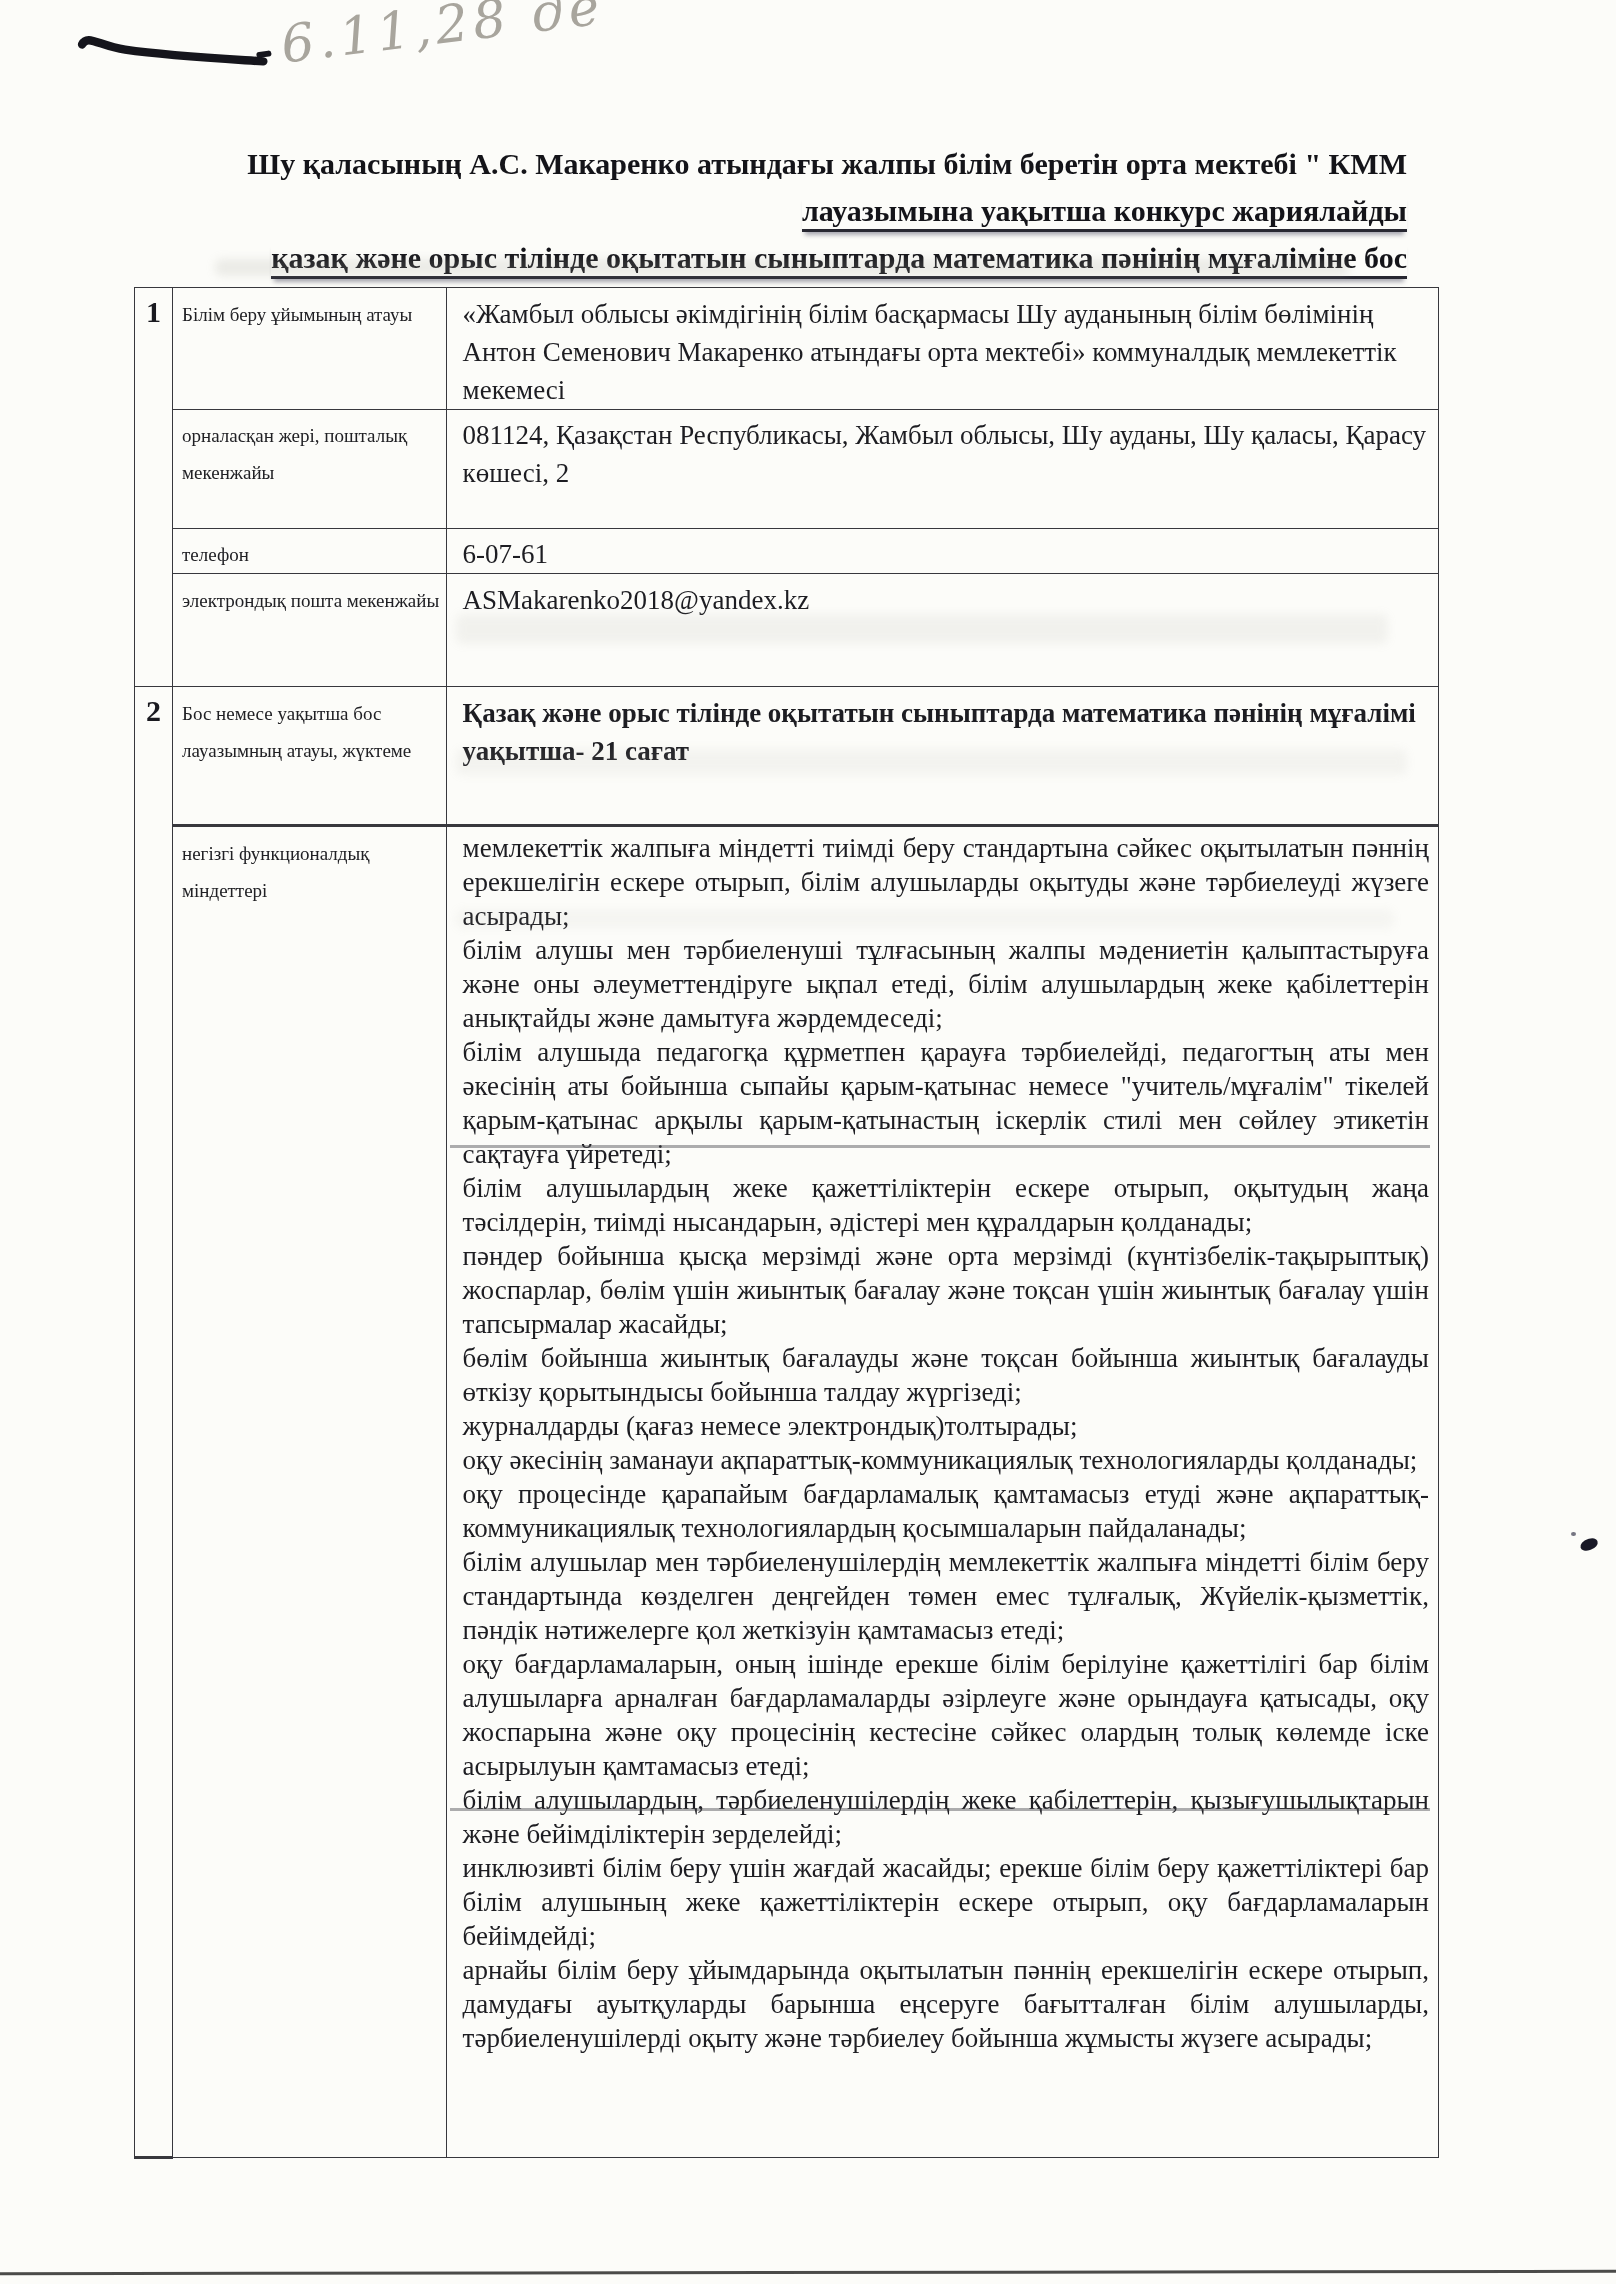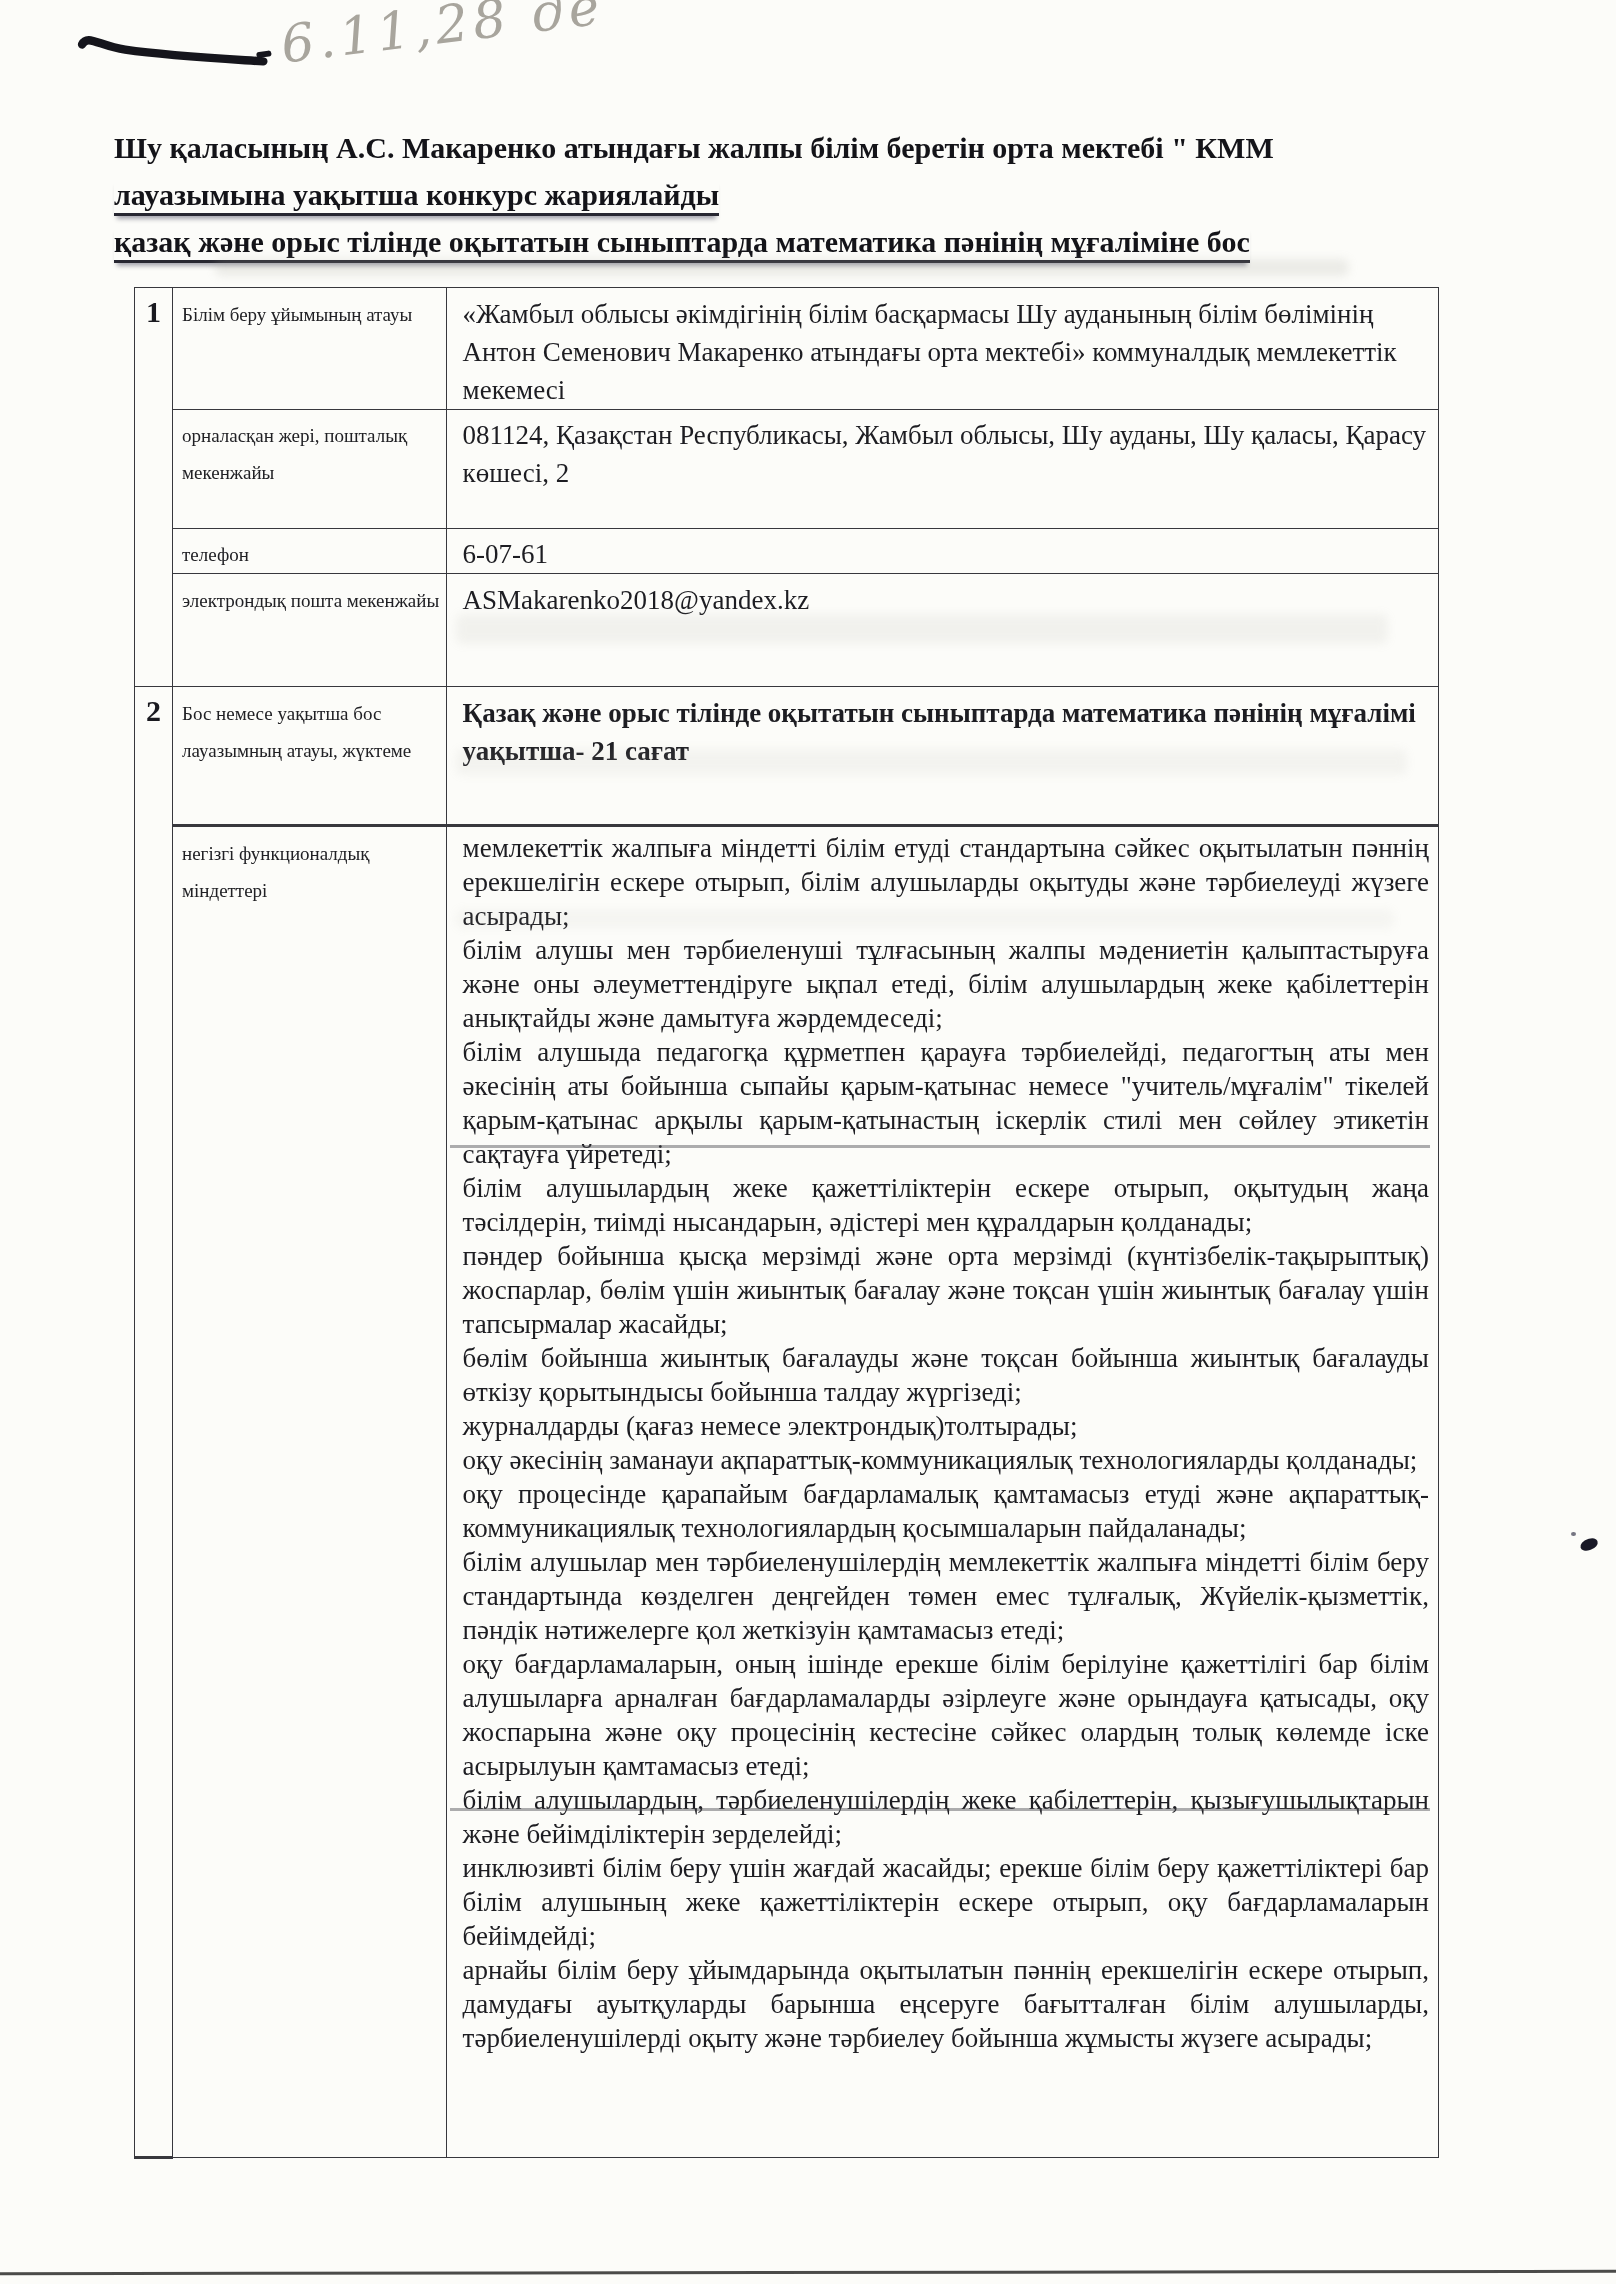--- a/index.html
+++ b/index.html
@@ -4,21 +4,21 @@
 <style>
   html,body{margin:0;padding:0;background:#d8d8d4;}
   .page{position:relative;width:1616px;height:2284px;background:#fcfcf9;
         font-family:"Liberation Serif","DejaVu Serif",serif;color:#1c1c1e;overflow:hidden;}
   
   .handwriting{position:absolute;left:280px;top:-5.2px;font-size:52px;font-style:italic;
         color:#9a968e;transform:rotate(-7deg);letter-spacing:4.6px;
         font-family:"DejaVu Serif",serif;opacity:.85;}
   .penstroke{position:absolute;left:73px;top:26px;}
   
-  .title{position:absolute;left:114px;top:124px;width:1293px;text-align:left;
+  .title{position:absolute;left:114px;top:140px;width:1293px;text-align:right;
         font-weight:bold;font-size:30px;line-height:47px;color:#141419;}
   .title .tline{margin:0;}
   .underlined{border-bottom:3.9px solid #272731;padding-bottom:2px;
         box-shadow:0 5.9px 4.6px -2.6px rgba(55,55,80,.45);}
   
   table.doc{position:absolute;left:134px;top:287px;width:1304px;height:1872px;
         border-collapse:collapse;table-layout:fixed;}
   table.doc td{border:1.3px solid #38383d;vertical-align:top;overflow:hidden;}
   td.num{font-size:30px;font-weight:bold;text-align:center;padding-top:6.5px;color:#1a1a20;}
   td.label{font-size:19px;line-height:37px;padding:7.8px 3.9px 0 9px;color:#212125;}
@@ -82,21 +82,21 @@
         <td class="value">ASMakarenko2018@yandex.kz</td>
       </tr>
       <tr class="r-vacancy" style="height:139px">
         <td class="num" rowspan="2">2</td>
         <td class="label">Бос немесе уақытша бос лауазымның атауы, жүктеме</td>
         <td class="value bold-value">Қазақ  және орыс  тілінде оқытатын сыныптарда математика пәнінің мұғалімі уақытша- 21 сағат</td>
       </tr>
       <tr>
         <td class="label">негізгі функционалдық міндеттері</td>
         <td class="value duties">
-          <p>мемлекеттік жалпыға міндетті білім етуді стандартына сәйкес оқытылатын пәннің ерекшелігін ескере отырып, білім алушыларды оқытуды және тәрбиелеуді жүзеге асырады;</p>
+          <p>мемлекеттік жалпыға міндетті тиімді беру стандартына сәйкес оқытылатын пәннің ерекшелігін ескере отырып, білім алушыларды оқытуды және тәрбиелеуді жүзеге асырады;</p>
           <p>білім алушы мен тәрбиеленуші тұлғасының жалпы мәдениетін қалыптастыруға және оны әлеуметтендіруге ықпал етеді, білім алушылардың жеке қабілеттерін анықтайды және дамытуға жәрдемдеседі;</p>
           <p>білім алушыда педагогқа құрметпен қарауға тәрбиелейді, педагогтың аты мен әкесінің аты бойынша сыпайы қарым-қатынас немесе "учитель/мұғалім" тікелей қарым-қатынас арқылы қарым-қатынастың іскерлік стилі мен сөйлеу этикетін сақтауға үйретеді;</p>
           <p>білім алушылардың жеке қажеттіліктерін ескере отырып, оқытудың жаңа тәсілдерін, тиімді нысандарын, әдістері мен құралдарын қолданады;</p>
           <p>пәндер бойынша қысқа мерзімді және орта мерзімді (күнтізбелік-тақырыптық) жоспарлар, бөлім үшін жиынтық бағалау және тоқсан үшін жиынтық бағалау үшін тапсырмалар жасайды;</p>
           <p>бөлім бойынша жиынтық бағалауды және тоқсан бойынша жиынтық бағалауды өткізу қорытындысы бойынша талдау жүргізеді;</p>
           <p>журналдарды (қағаз немесе электрондық)толтырады;</p>
           <p>оқу әкесінің заманауи ақпараттық-коммуникациялық технологияларды қолданады;</p>
           <p>оқу процесінде қарапайым бағдарламалық қамтамасыз етуді және ақпараттық-коммуникациялық технологиялардың қосымшаларын пайдаланады;</p>
           <p>білім алушылар мен тәрбиеленушілердің мемлекеттік жалпыға міндетті білім беру стандартында көзделген деңгейден төмен емес тұлғалық, Жүйелік-қызметтік, пәндік нәтижелерге қол жеткізуін қамтамасыз етеді;</p>
           <p>оқу бағдарламаларын, оның ішінде ерекше білім берілуіне қажеттілігі бар білім алушыларға арналған бағдарламаларды әзірлеуге және орындауға қатысады, оқу жоспарына және оқу процесінің кестесіне сәйкес олардың толық көлемде іске асырылуын қамтамасыз етеді;</p>

